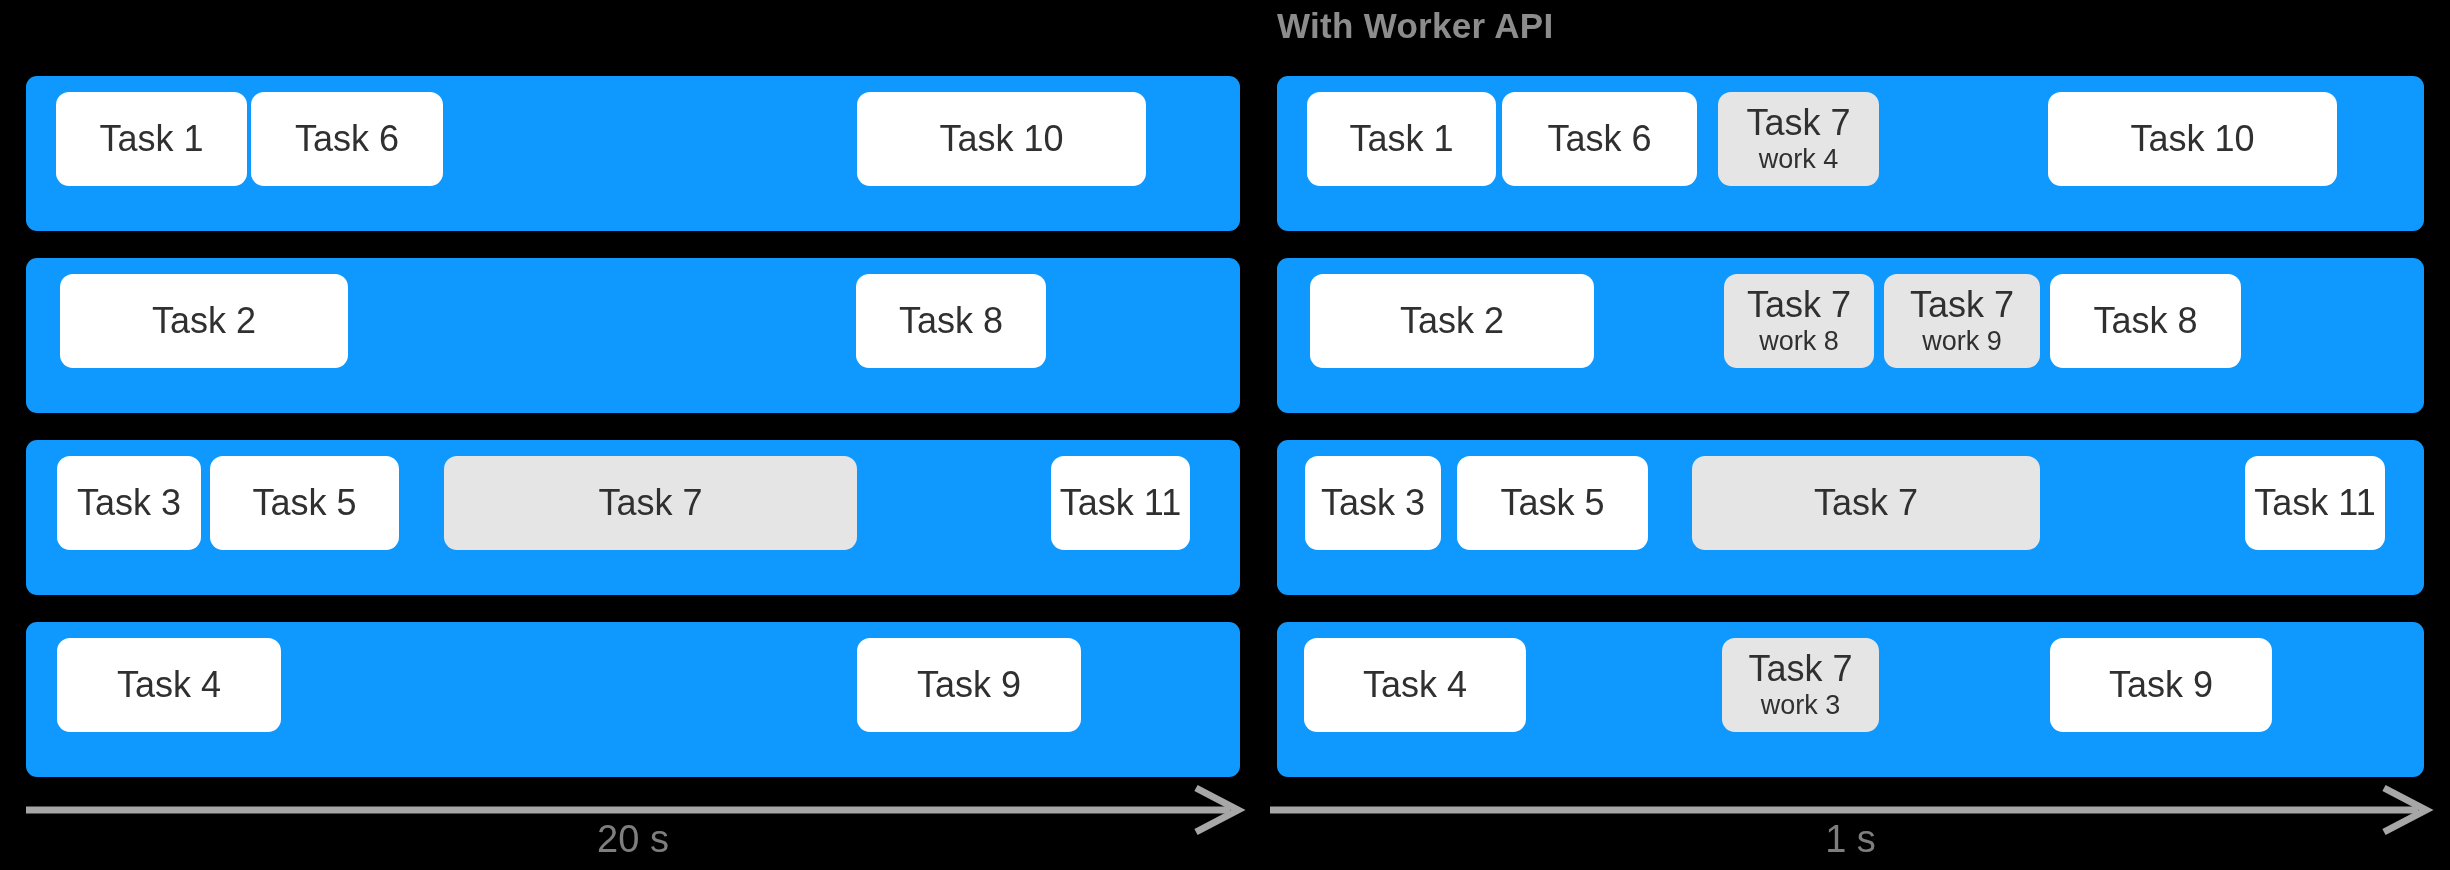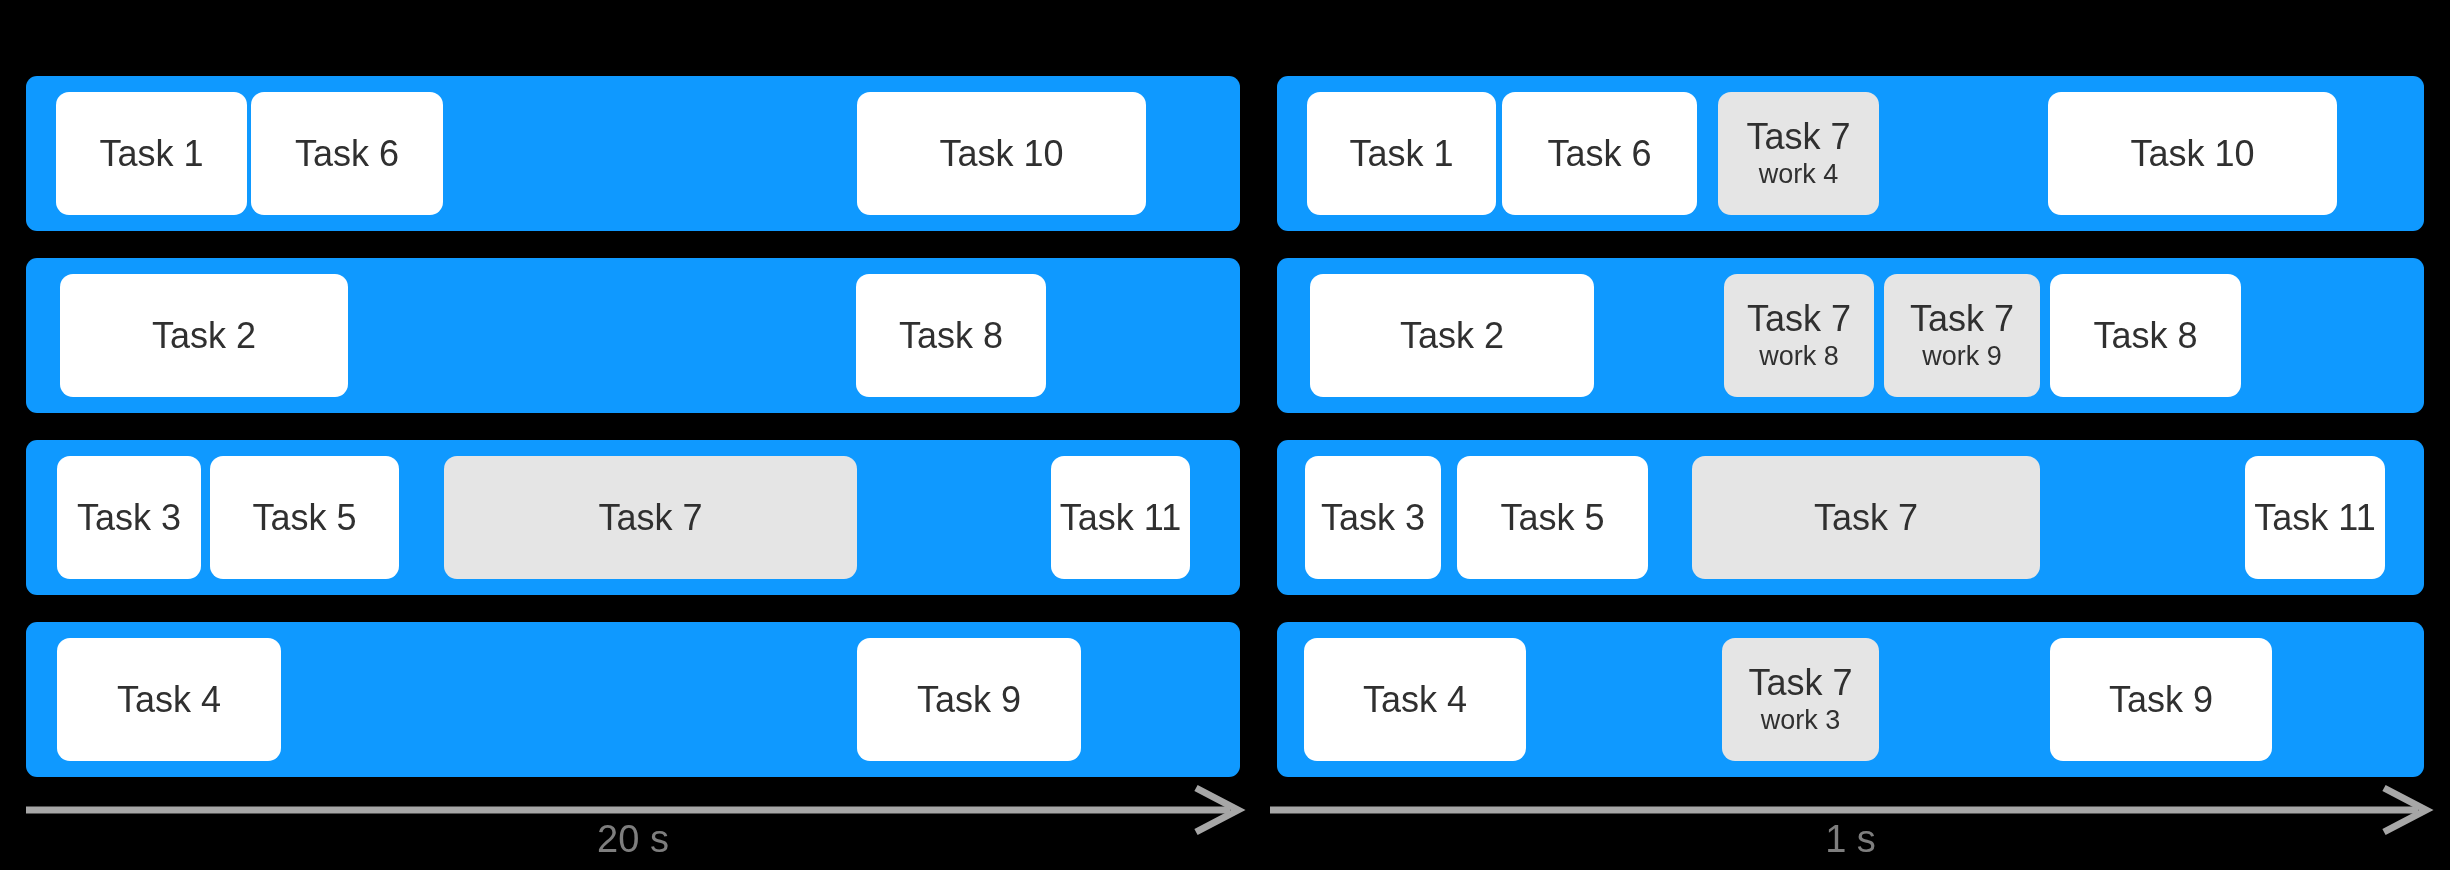--- a/index.html
+++ b/index.html
@@ -16,21 +16,21 @@
     font-size:35px;font-weight:600;letter-spacing:.3px;
     color:var(--title-gray);
     white-space:nowrap;
   }
   .lane{
     position:absolute;left:0;width:100%;height:155px;
     background:var(--lane-blue);
     border-radius:11px;
   }
   .task{
-    position:absolute;top:16px;height:123px;
+    position:absolute;top:16px;height:94px;
     border-radius:13px;
     display:flex;flex-direction:column;align-items:center;justify-content:center;
     color:var(--task-text);
     font-size:36px;line-height:1.1;
     text-align:center;
   }
   .task.white{background:var(--task-white);}
   .task.gray{background:var(--task-gray);}
   .task-sublabel{font-size:27px;margin-top:3px;}
   .axis-svg{position:absolute;left:0;top:778px;}
@@ -87,20 +87,21 @@
           </div>
           <div class="task white" style="left: 831px; width: 224px;">
             <div>Task 9</div>
           </div>
         </div>
       </div>
     <div class="time-label">20 s</div>
   </div>
 
   <div class="panel" style="left: 1277px; width: 1147px;">
+    <div class="panel-title">With Worker API</div>
     <div class="lanes">
         <div class="lane" style="top: 76px;">
           <div class="task white" style="left: 30px; width: 189px;">
             <div>Task 1</div>
           </div>
           <div class="task white" style="left: 225px; width: 195px;">
             <div>Task 6</div>
           </div>
           <div class="task gray" style="left: 441px; width: 161px;">
             <div>Task 7</div>

